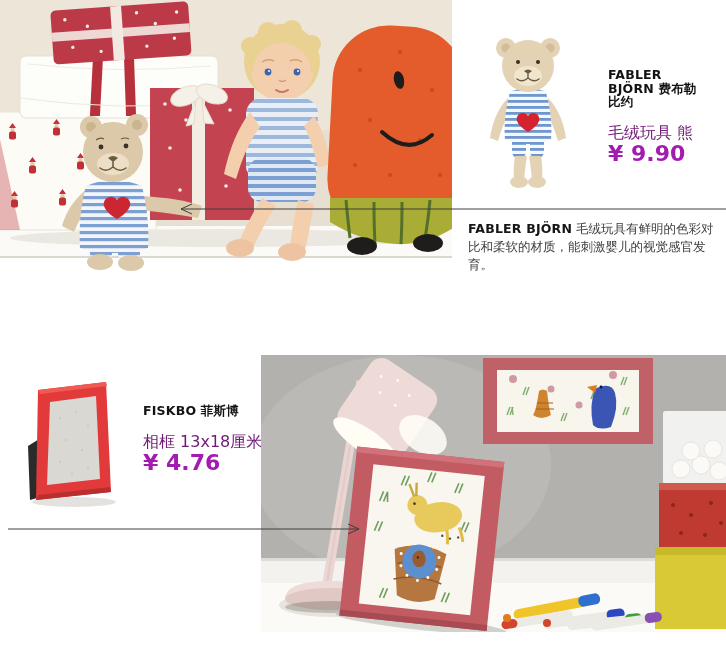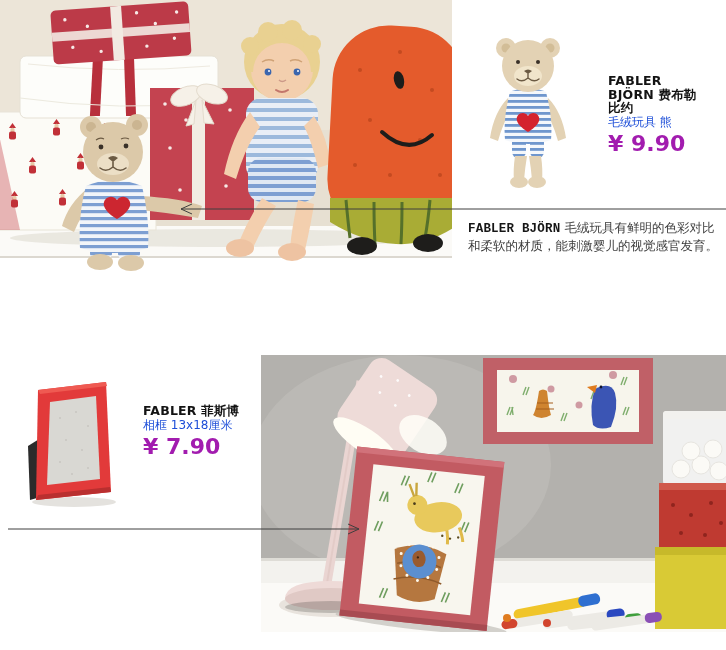--- a/index.html
+++ b/index.html
@@ -8,29 +8,29 @@
     font-family:"DejaVu Sans","Liberation Sans",sans-serif; color:#141414;
   }
   .photo { position:absolute; overflow:hidden; }
   .photo svg { display:block; }
   .photo1 { left:0; top:8; width:452px; height:275px; }
   .photo2 { left:261px; top:355px; width:465px; height:277px; }
   .thumb { position:absolute; }
   .thumb1 { left:472px; top:28px; width:112px; height:170px; }
   .thumb2 { left:16px; top:374px; width:110px; height:136px; }
   .info { position:absolute; }
-  .info1 { left:608px; top:74px; width:116px; }
+  .info1 { left:608px; top:68px; width:116px; }
   .info2 { left:143px; top:404px; width:130px; }
   .name-line { font-weight:bold; font-size:12.5px; line-height:13.5px; color:#131313; letter-spacing:.2px; }
-  .pcat { font-size:12px; line-height:15px; color:#1d4ed8; margin-top:0; }
+  .pcat { font-size:16px; line-height:15px; color:#701a75; margin-top:16px; }
   .pprice { font-size:22px; font-weight:bold; line-height:26px; color:#a21caf; margin-top:1px; }
   .arrow { position:absolute; }
   .arrow1 { left:0; top:202px; width:726px; height:14px; }
   .arrow2 { left:0; top:522px; width:400px; height:14px; }
-  .pdesc { position:absolute; margin:0; font-size:12.5px; line-height:18px; color:#3d3d3d;font-family:Liberation Mono, monospace; }
+  .pdesc { position:absolute; margin:0; font-size:12.5px; line-height:18px; color:#3d3d3d; }
   .pdesc b { color:#161616; margin-right:4px; letter-spacing:.2px; }
   .desc1 { left:468px; top:220px; width:254px; }
   .desc2 { left:20px; top:563px; width:242px; }
 </style>
 </head>
 <body>
 
 <div class="page">
 
   <div class="photo photo1">
@@ -250,23 +250,23 @@
           <circle cx="50" cy="66" r="1"></circle>
           <circle cx="66" cy="76" r="1"></circle>
           <circle cx="44" cy="88" r="1"></circle>
           <circle cx="72" cy="94" r="1"></circle>
           <circle cx="56" cy="100" r="1"></circle>
         </g>
     </svg>
   </div>
 
   <div class="info info2">
-    <div class="name-line">FABLER 菲斯博</div>
+    <div class="name-line">FISKBO 菲斯博</div>
     <div class="pcat">相框 13x18厘米</div>
-    <div class="pprice">¥ 7.90</div>
+    <div class="pprice">¥ 4.76</div>
   </div>
 
   <div class="photo photo2">
     <svg width="465" height="277" viewBox="0 0 465 277">
 
       <rect width="465" height="277" fill="#b3b1ad"></rect>
       <ellipse cx="140" cy="110" rx="150" ry="110" fill="#c6c3be" opacity="0.45"></ellipse>
 
       <rect y="203" width="465" height="74" fill="#f3f2ee"></rect>
       <rect y="203" width="465" height="3" fill="#dedcd6"></rect>

